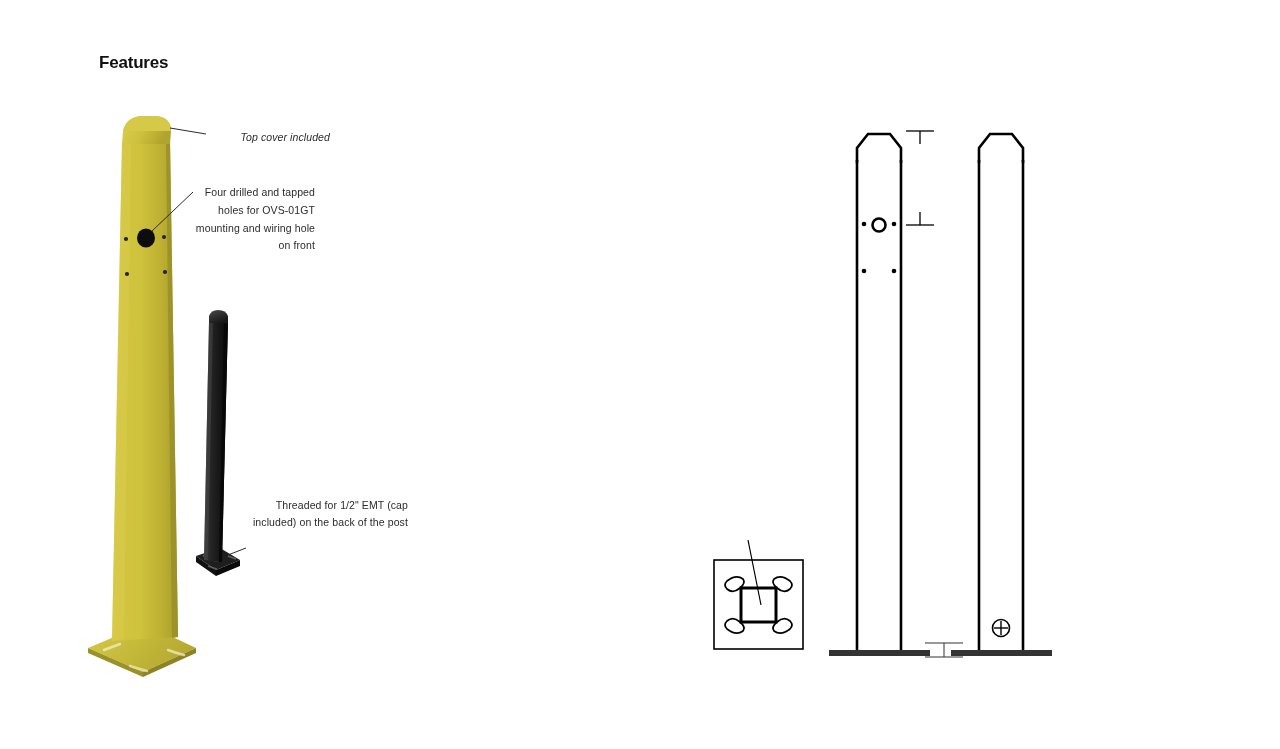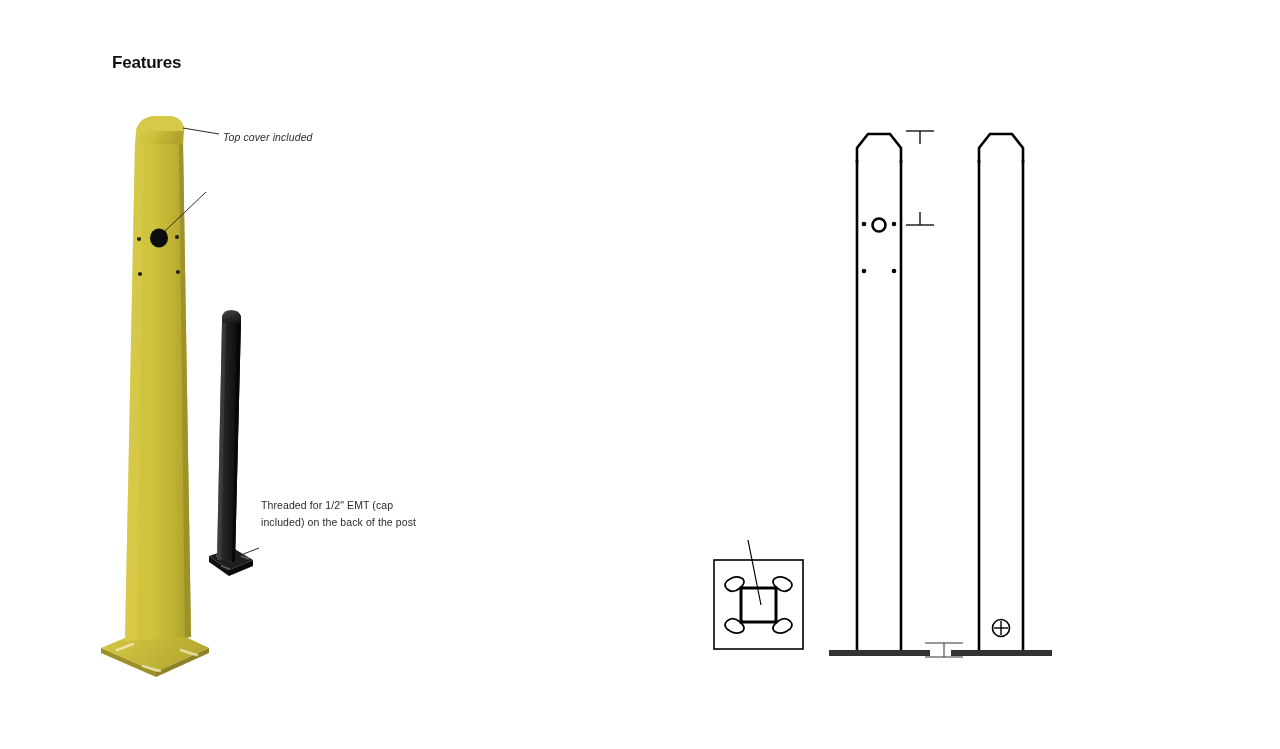--- a/index.html
+++ b/index.html
@@ -2,21 +2,21 @@
 <html><head>
 <meta charset="utf-8">
 <style>
   html,body{margin:0;padding:0;}
   body{
     width:1280px;height:749px;background:#ffffff;
     font-family:"Liberation Sans", sans-serif;
     color:#1a1a1a;overflow:hidden;position:relative;
   }
   .panel{position:absolute;top:0;height:749px;}
-  #features-panel{left:13px;width:640px;}
+  #features-panel{left:0;width:640px;text-align:right;}
   #dimensions-panel{left:640px;width:640px;}
 
   .section-title{
     position:absolute;
     font-size:17px;font-weight:bold;color:#111111;
     letter-spacing:-0.2px;
   }
   #features-title{left:99px;top:53px;}
 
   
@@ -120,20 +120,21 @@
       <polygon points="209,322 228,321 222,562 204,560" fill="url(#gBlack)"></polygon>
       <polygon points="224,321 228,321 222,562 219,562" fill="#080808"></polygon>
       <polygon points="209,322 213,322 208,560 204,560" fill="#474747" opacity="0.55"></polygon>
 
       <path d="M209,323 L209,316 Q211,310 218,310 Q226,310 228,316 L228,323 Z" fill="url(#gBlackCap)"></path>
     </g>
   </svg>
 
   <div class="anno" id="anno-topcover">Top cover included</div>
 
+  <div class="anno" id="anno-holes">Four drilled and tapped holes for OVS-01GT mounting and wiring hole on front</div>
 
   <div class="anno" id="anno-emt">Threaded for 1/2" EMT (cap included) on the back of the post</div>
 </div>
 
 <div class="panel" id="dimensions-panel">
 
   <svg width="640" height="749" viewBox="640 0 640 749">
 
     <g stroke="#000" fill="none" stroke-width="2.6">
 

